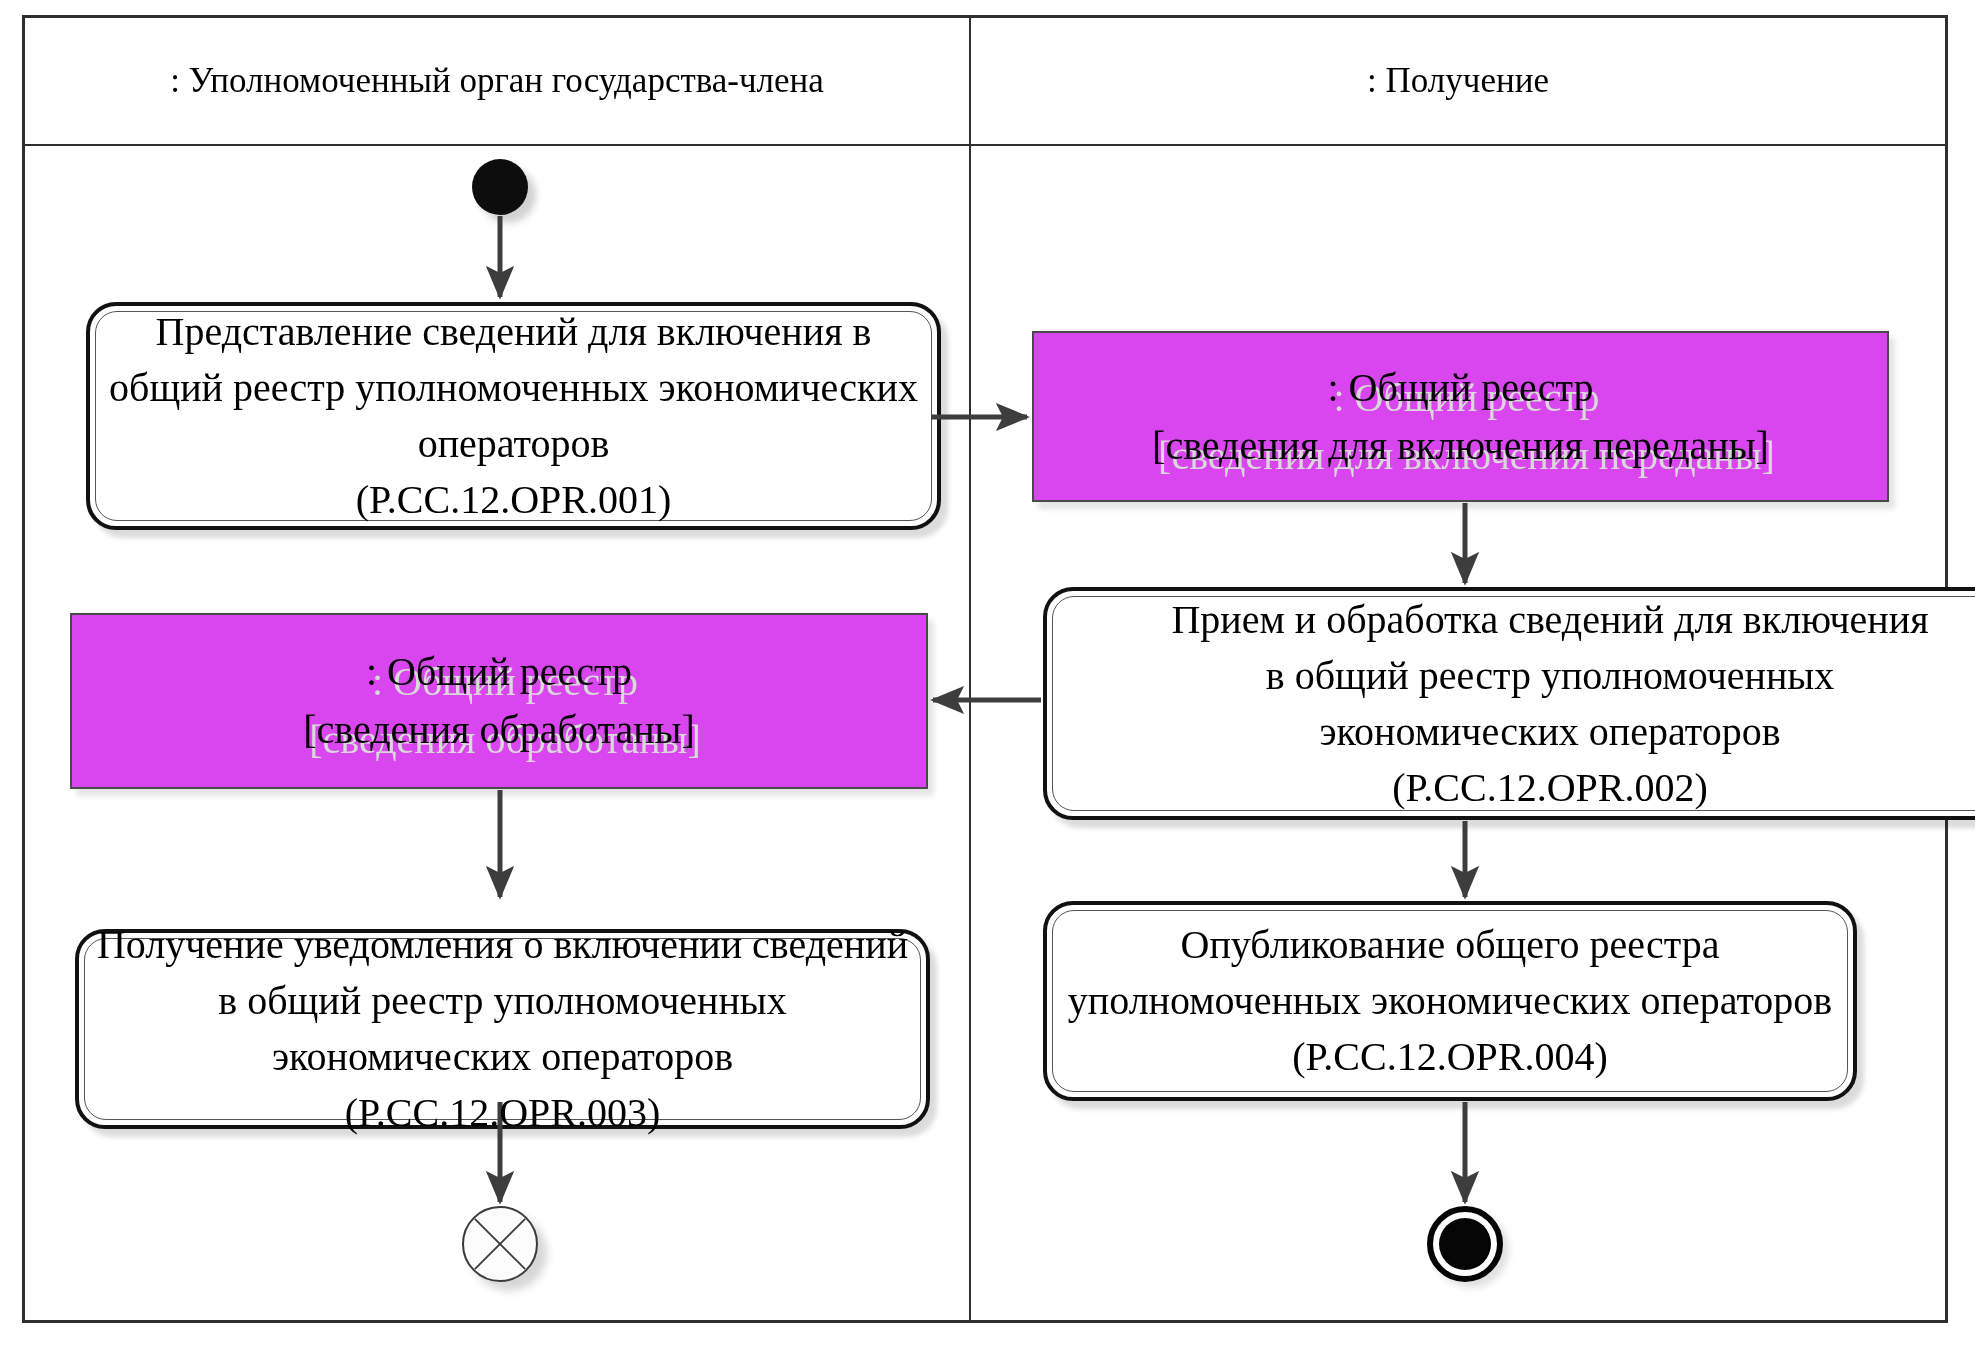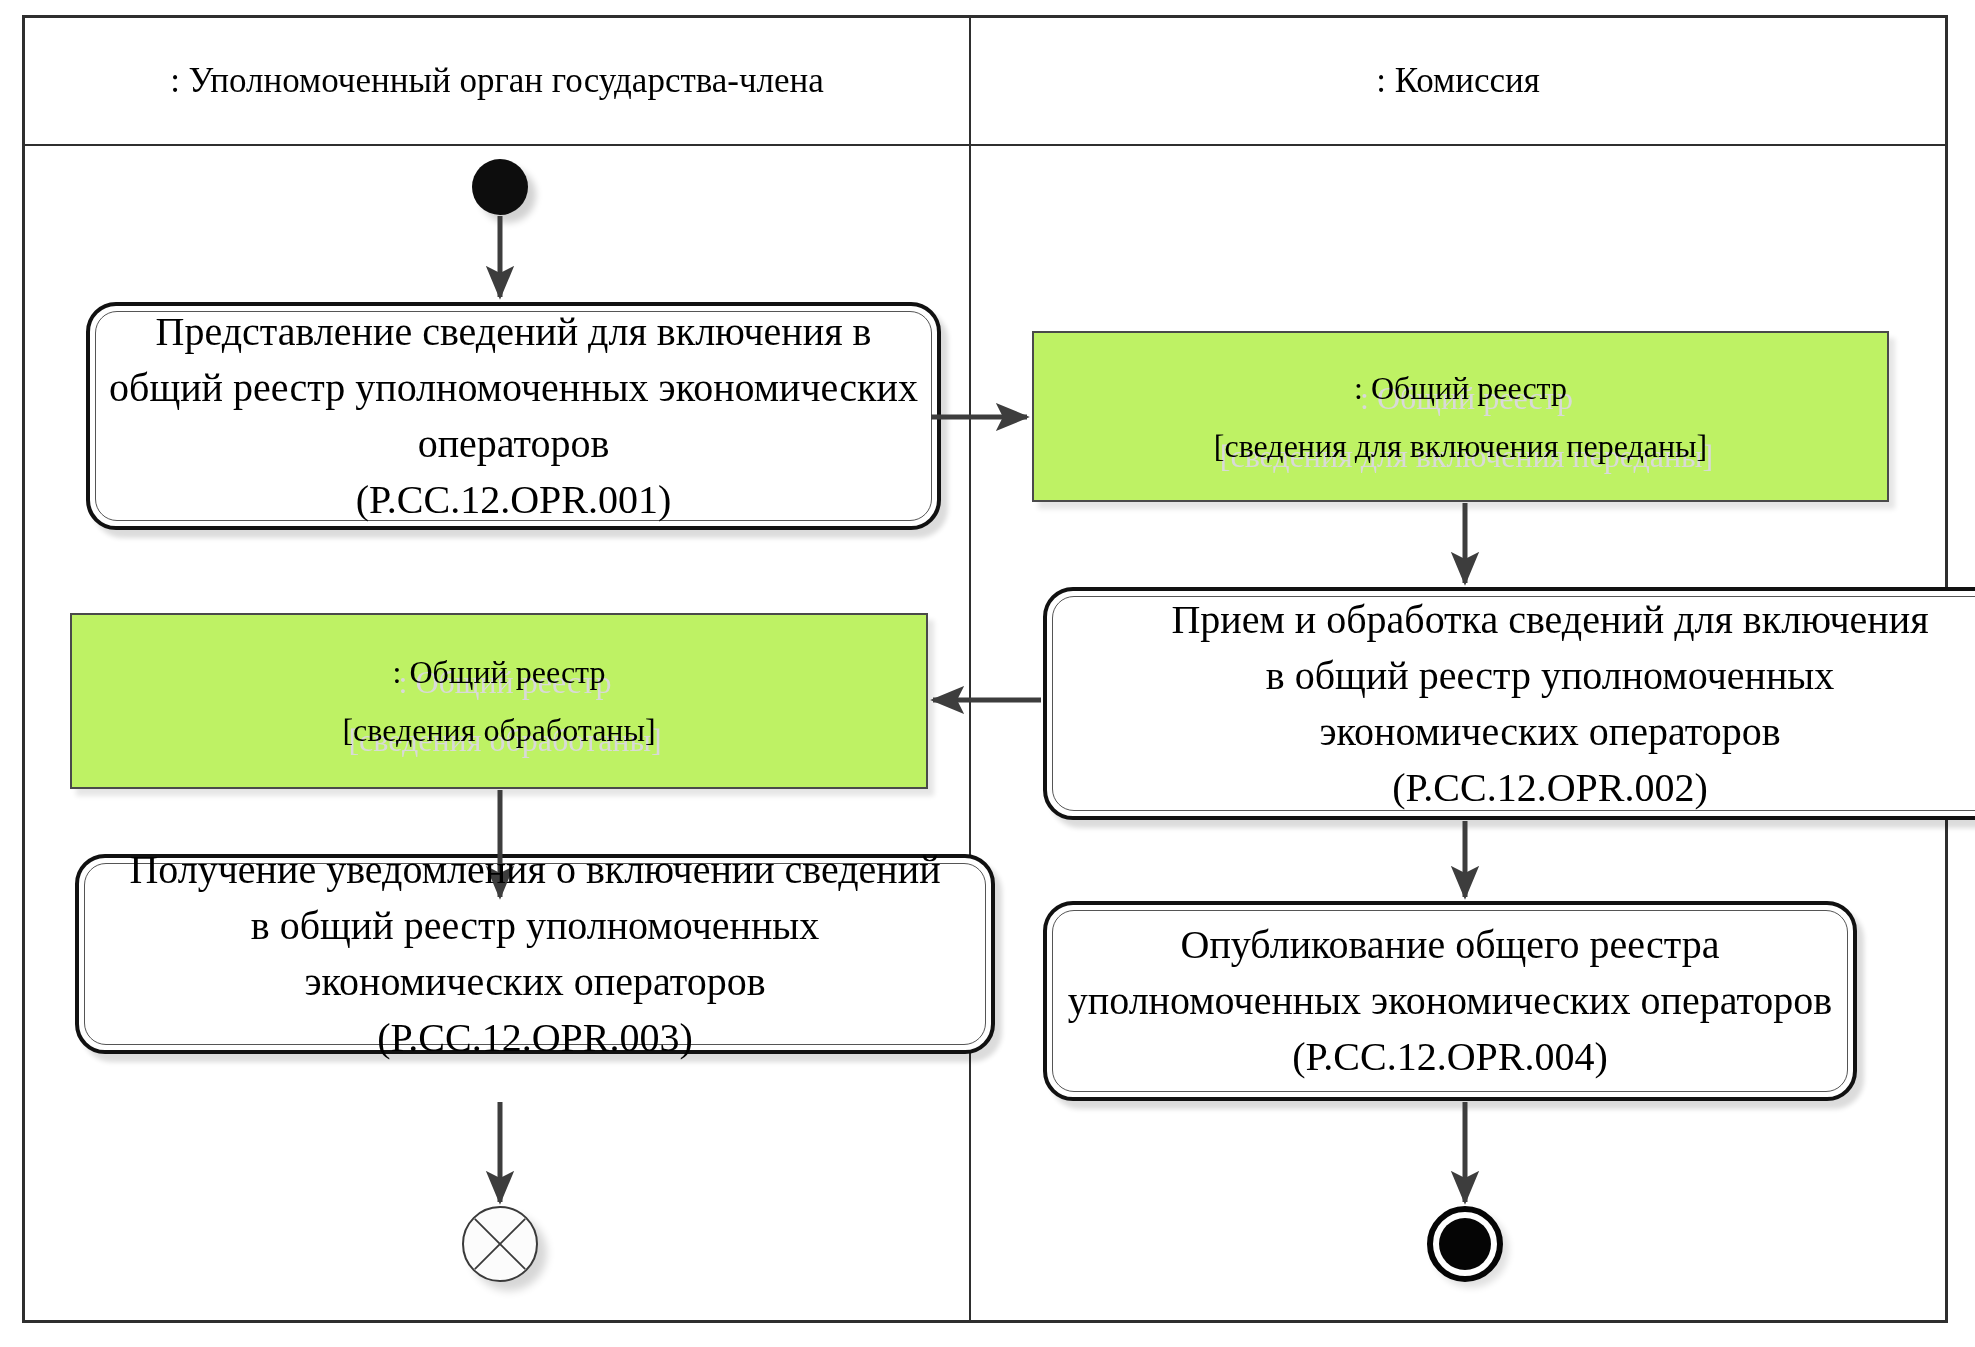--- a/index.html
+++ b/index.html
@@ -42,24 +42,24 @@
   }
   .activity::after{
     content:"";position:absolute;left:5px;top:5px;right:5px;bottom:5px;
     border:1px solid #555;border-radius:22px;pointer-events:none;
   }
   .activity .txt{white-space:pre-line;position:relative;z-index:1;}
 
   
   .objnode{
     position:absolute;box-sizing:border-box;
-    border:2px solid #4a4a4a;background:#bef264;
+    border:2px solid #4a4a4a;background:#d946ef;
     box-shadow:6px 7px 5px rgba(0,0,0,0.10);
     display:flex;align-items:center;justify-content:center;
-    text-align:center;font-size:32px;line-height:58px;
+    text-align:center;font-size:40px;line-height:58px;
   }
   .objnode .txt{
     white-space:pre-line;
     text-shadow:6px 10px 0 #d9d9d9;
   }
 
   
   .start-node{
     position:absolute;width:56px;height:56px;border-radius:50%;
     background:#0d0d0d;box-shadow:8px 8px 7px rgba(0,0,0,0.18);
@@ -87,21 +87,21 @@
 
 <div id="canvas">
 
   <div class="frame">
     <div class="lane-header-row"></div>
     <div class="lane-divider"></div>
     <div class="lane-title left">
       <span>: Уполномоченный орган государства-члена</span>
     </div>
     <div class="lane-title right">
-      <span>: Комиссия</span>
+      <span>: Получение</span>
     </div>
   </div>
 
   <div class="start-node" style="left:472px;top:159px;"></div>
 
   <div class="activity" style="left:86px;top:302px;width:855px;height:228px;">
     <div class="txt">Представление сведений для включения в
 общий реестр уполномоченных экономических
 операторов
 (P.CC.12.OPR.001)</div>
@@ -117,21 +117,21 @@
 в общий реестр уполномоченных
 экономических операторов
 (P.CC.12.OPR.002)</div>
   </div>
 
   <div class="objnode" style="left:70px;top:613px;width:858px;height:176px;">
     <div class="txt">: Общий реестр
 [сведения обработаны]</div>
   </div>
 
-  <div class="activity" style="left:75px;top:854px;width:920px;height:200px;">
+  <div class="activity" style="left:75px;top:929px;width:855px;height:200px;">
     <div class="txt">Получение уведомления о включении сведений
 в общий реестр уполномоченных
 экономических операторов
 (P.CC.12.OPR.003)</div>
   </div>
 
   <div class="activity" style="left:1043px;top:901px;width:814px;height:200px;">
     <div class="txt">Опубликование общего реестра
 уполномоченных экономических операторов
 (P.CC.12.OPR.004)</div>

